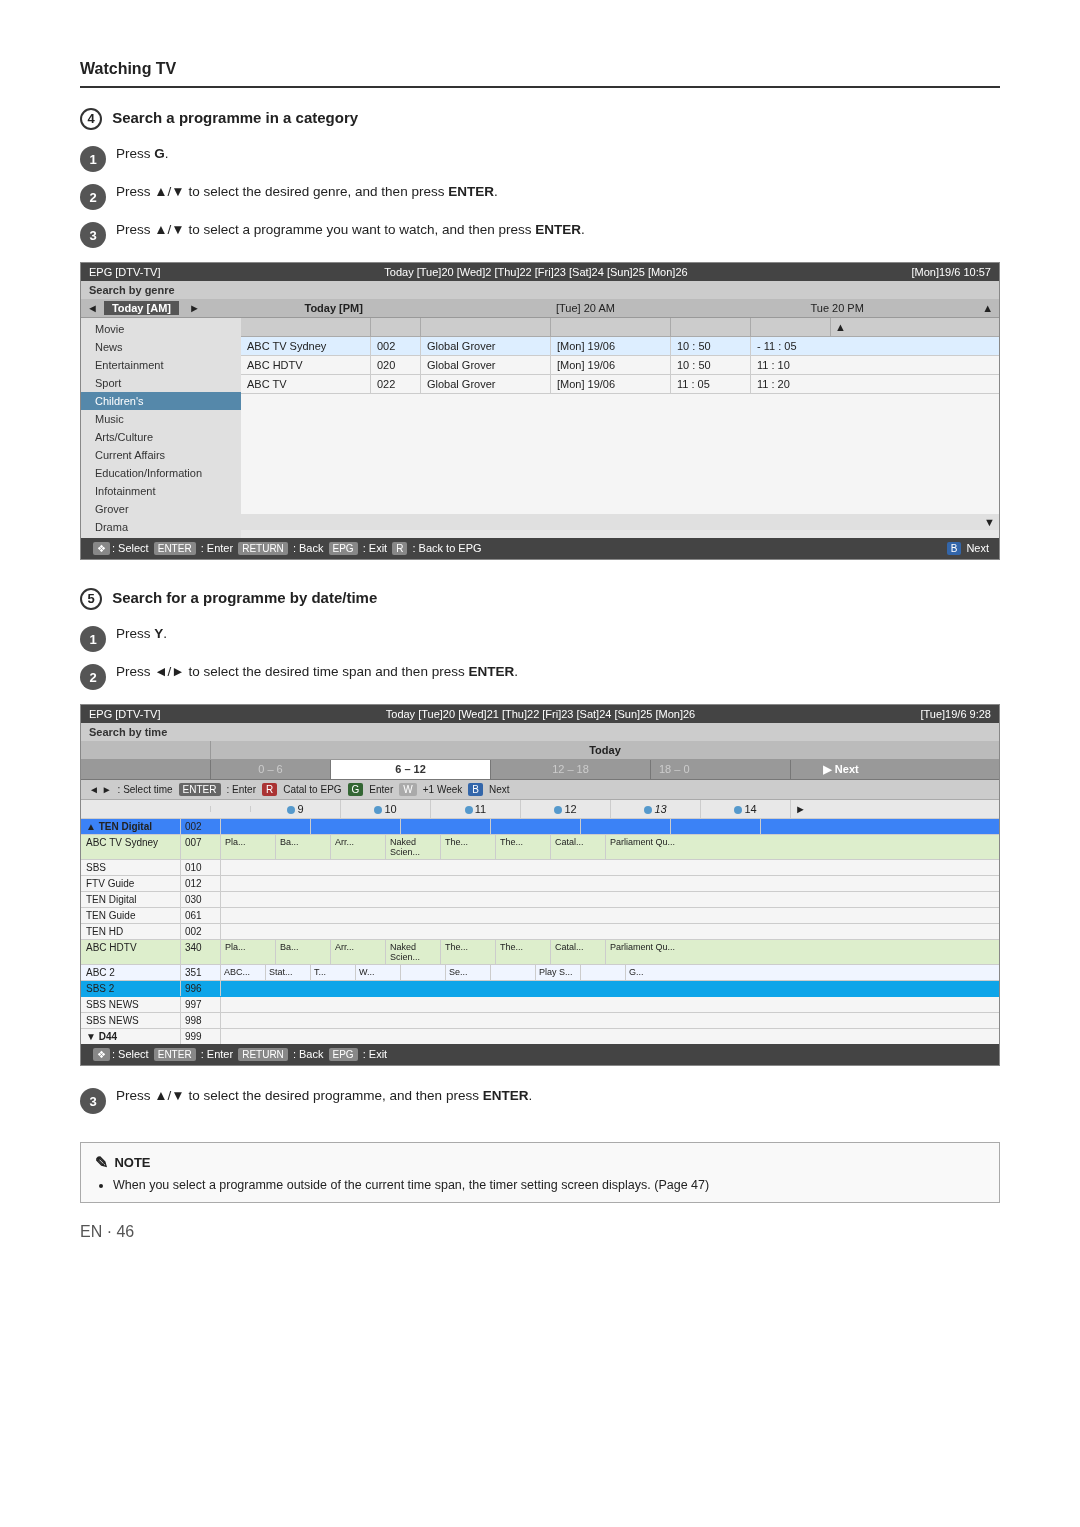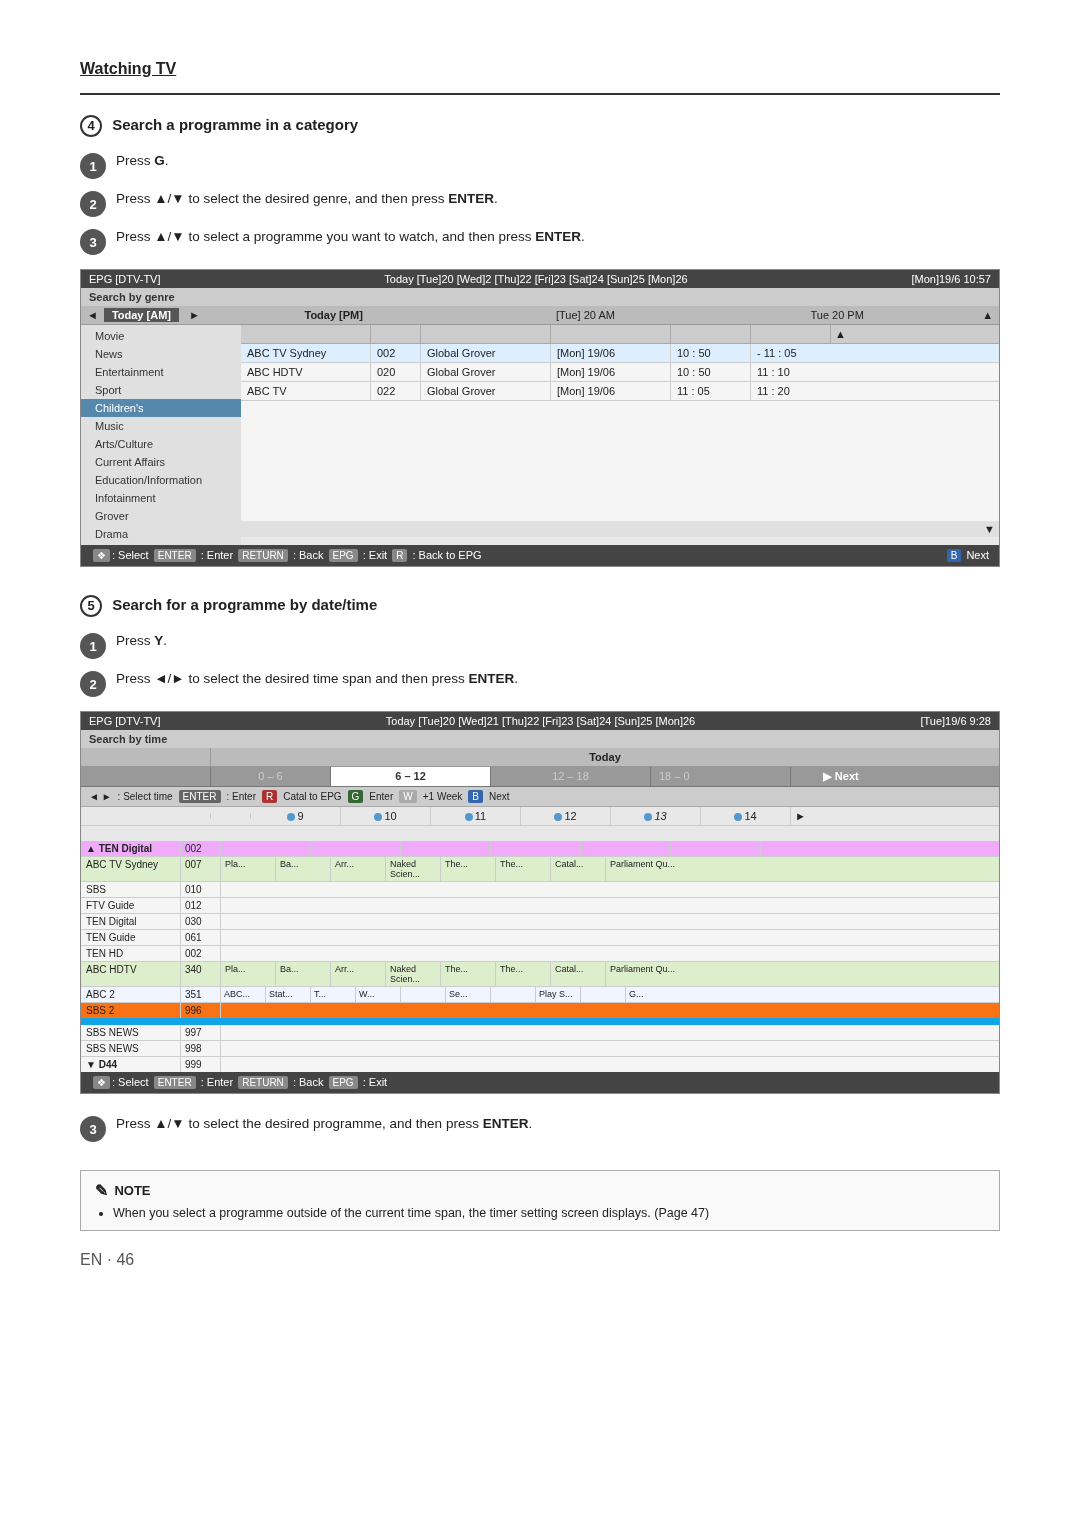--- a/index.html
+++ b/index.html
@@ -11,23 +11,22 @@
       font-size: 14px;
       color: #222;
       padding: 60px 80px 60px 80px;
     }
 
     
     .section-title {
       font-size: 16px;
       font-weight: bold;
       border-bottom: 2px solid #333;
-      padding-bottom: 15px;
+      padding-bottom: 8px;
       margin-bottom: 20px;
-      text-decoration: underline;
     }
 
     .numbered-section {
       margin-bottom: 28px;
     }
 
     .numbered-section-title {
       font-size: 15px;
       font-weight: bold;
       margin-bottom: 14px;
@@ -377,21 +376,21 @@
         <div style="padding:3px 6px;font-size:11px;border-right:1px solid #ccc;text-align:center;"><span class="epg-dot"></span>10</div>
         <div style="padding:3px 6px;font-size:11px;border-right:1px solid #ccc;text-align:center;"><span class="epg-dot"></span>11</div>
         <div style="padding:3px 6px;font-size:11px;border-right:1px solid #ccc;text-align:center;"><span class="epg-dot"></span>12</div>
         <div style="padding:3px 6px;font-size:11px;border-right:1px solid #ccc;text-align:center;font-style:italic;"><span class="epg-dot"></span>13</div>
         <div style="padding:3px 6px;font-size:11px;border-right:1px solid #ccc;text-align:center;"><span class="epg-dot"></span>14</div>
         <div style="padding:3px 4px;font-size:11px;">►</div>
       </div>
 
       <div>
 
-        <div style="display:grid;grid-template-columns:100px 40px 90px 90px 90px 90px 90px 90px 90px;background:#f0abfc;border-bottom:1px solid #ccc;margin-top:15px;">
+        <div style="display:grid;grid-template-columns:100px 40px 90px 90px 90px 90px 90px 90px 90px;background:#3b82f6;border-bottom:1px solid #ccc;">
           <div style="padding:2px 5px;font-size:10px;border-right:1px solid #ccc;font-weight:bold;">▲  TEN Digital</div>
           <div style="padding:2px 4px;font-size:10px;border-right:1px solid #ccc;">002</div>
           <div style="padding:2px 4px;font-size:10px;border-right:1px solid #ccc;"></div>
           <div style="padding:2px 4px;font-size:10px;border-right:1px solid #ccc;"></div>
           <div style="padding:2px 4px;font-size:10px;border-right:1px solid #ccc;"></div>
           <div style="padding:2px 4px;font-size:10px;border-right:1px solid #ccc;"></div>
           <div style="padding:2px 4px;font-size:10px;border-right:1px solid #ccc;"></div>
           <div style="padding:2px 4px;font-size:10px;border-right:1px solid #ccc;"></div>
           <div style="padding:2px 4px;font-size:10px;"></div>
         </div>
@@ -456,21 +455,21 @@
           <div style="padding:2px 3px;font-size:9px;border-right:1px solid #ccc;overflow:hidden;">T...</div>
           <div style="padding:2px 3px;font-size:9px;border-right:1px solid #ccc;overflow:hidden;">W...</div>
           <div style="padding:2px 3px;font-size:9px;border-right:1px solid #ccc;"></div>
           <div style="padding:2px 3px;font-size:9px;border-right:1px solid #ccc;overflow:hidden;">Se...</div>
           <div style="padding:2px 3px;font-size:9px;border-right:1px solid #ccc;"></div>
           <div style="padding:2px 3px;font-size:9px;border-right:1px solid #ccc;overflow:hidden;">Play S...</div>
           <div style="padding:2px 3px;font-size:9px;border-right:1px solid #ccc;"></div>
           <div style="padding:2px 3px;font-size:9px;overflow:hidden;">G...</div>
         </div>
 
-        <div style="display:grid;grid-template-columns:100px 40px 90px 90px 90px 90px 90px;background:#f97316;border-bottom:7px solid #0ea5e9;">
+        <div style="display:grid;grid-template-columns:100px 40px 90px 90px 90px 90px 90px;background:#0ea5e9;border-bottom:1px solid #0ea5e9;">
           <div style="padding:2px 5px;font-size:10px;border-right:1px solid #ccc;">SBS 2</div>
           <div style="padding:2px 4px;font-size:10px;border-right:1px solid #ccc;">996</div>
         </div>
 
         <div style="display:grid;grid-template-columns:100px 40px 90px 90px 90px 90px 90px;background:#f5f5f5;border-bottom:1px solid #ccc;">
           <div style="padding:2px 5px;font-size:10px;border-right:1px solid #ccc;">SBS NEWS</div>
           <div style="padding:2px 4px;font-size:10px;border-right:1px solid #ccc;">997</div>
         </div>
 
         <div style="display:grid;grid-template-columns:100px 40px 90px 90px 90px 90px 90px;background:#f5f5f5;border-bottom:1px solid #ccc;">

